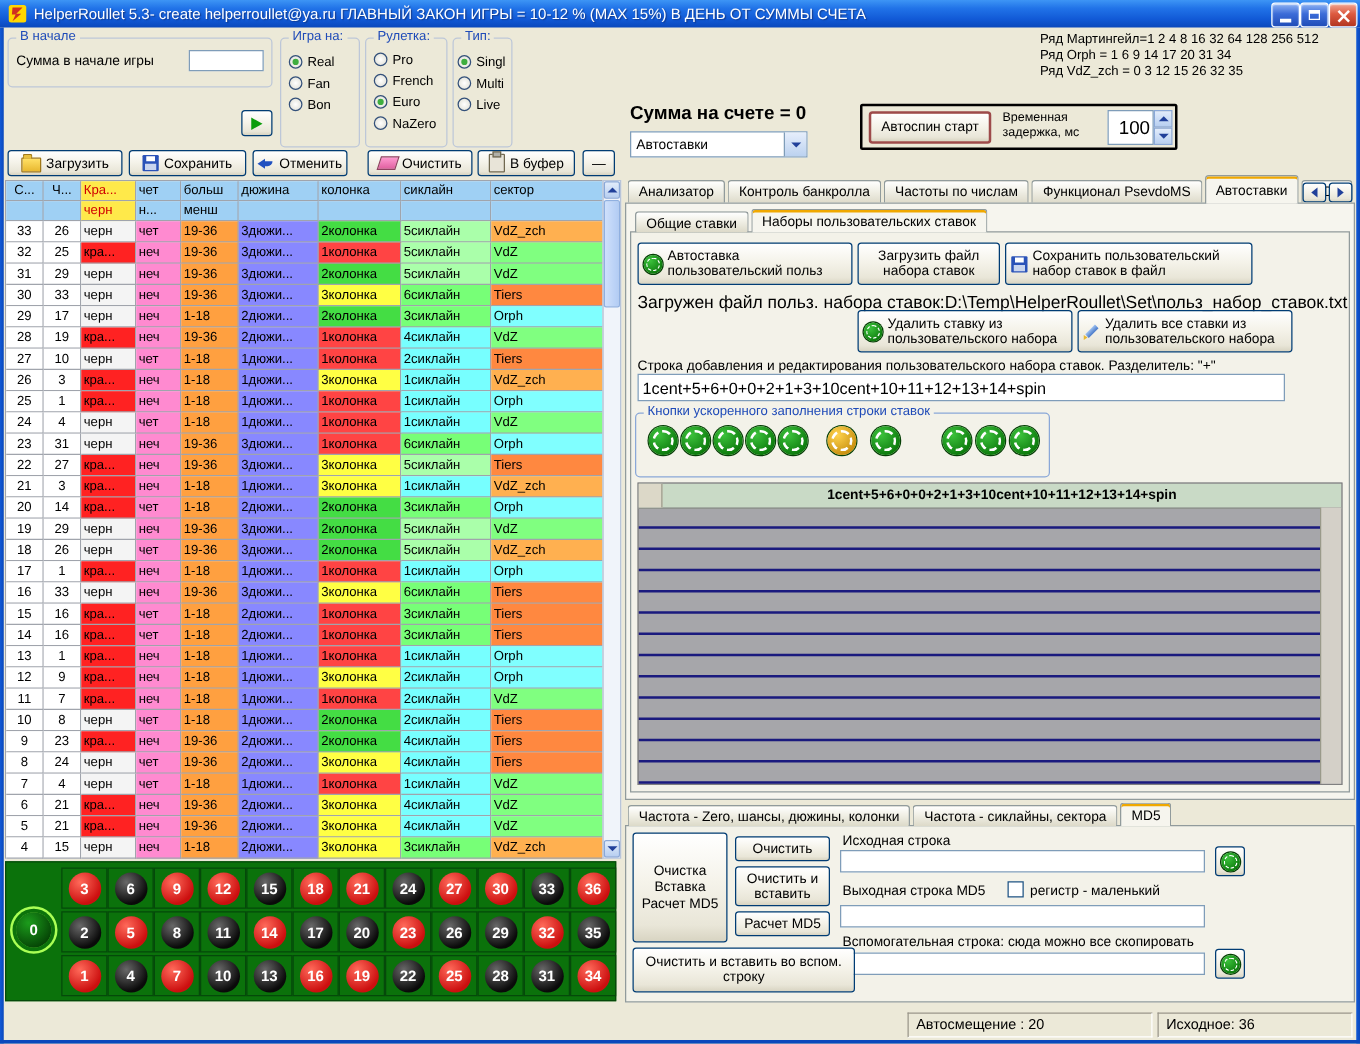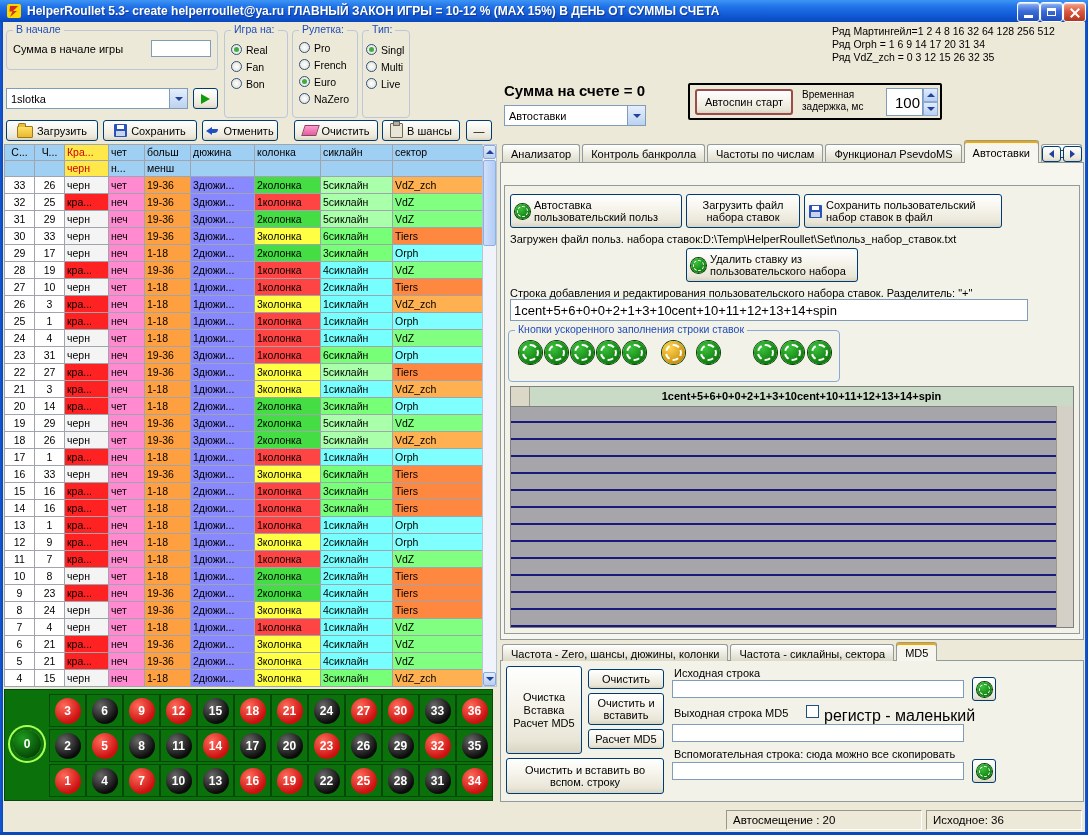--- a/index.html
+++ b/index.html
@@ -2,21 +2,21 @@
 <html><head>
 <meta charset="utf-8">
 <style>
   html,body{margin:0;padding:0;background:#3a6ea5;font-family:"Liberation Sans","DejaVu Sans",sans-serif;}
   #app{position:relative;width:1088px;height:835px;background:#ece9d8;overflow:hidden;}
   .abs{position:absolute;}
   
   .titlebar{position:absolute;left:0;top:0;width:1088px;height:22px;
     background:linear-gradient(180deg,#3d95f5 0%,#2173e8 30%,#1159d6 70%,#0a48bc 100%);
     display:flex;align-items:center;color:#fff;}
-  .title-text{font-size:12px;font-weight:bold;margin-left:5px;white-space:nowrap;text-shadow:1px 1px 1px #123a8c;}
+  .title-text{font-size:12px;font-weight:normal;margin-left:5px;white-space:nowrap;text-shadow:1px 1px 1px #123a8c;}
   .appicon{width:16px;height:16px;margin-left:6px;display:inline-block;}
   .frame{position:absolute;background:linear-gradient(90deg,#1159d6,#0a48bc);}
   .frame.l{left:0;top:22px;width:3px;height:813px;}
   .frame.r{left:1085px;top:22px;width:3px;height:813px;}
   .frame.b{left:0;top:832px;width:1088px;height:3px;background:#0a48bc;}
   .winbtn{position:absolute;top:2px;width:21px;height:18px;border:1px solid #fff;border-radius:3px;
     display:flex;align-items:center;justify-content:center;
     background:linear-gradient(180deg,#8fb4f4,#3c6cd8 45%,#1f4cb8);box-shadow:inset 0 1px 1px rgba(255,255,255,.7);}
   .winbtn.close{background:linear-gradient(180deg,#f2a894,#dd5a40 45%,#b23520);}
   .g-min{width:9px;height:3px;background:#fff;margin-top:8px;}
@@ -141,26 +141,20 @@
   <div class="frame l"></div>
   <div class="frame r"></div>
   <div class="frame b"></div>
 
   <div class="gbox" style="left:6px;top:30px;width:212px;height:40px">
     <span class="gtitle">В начале</span>
     <span class="lab abs" style="left:6px;top:12px">Сумма в начале игры</span>
     <input class="txt" style="left: 144px; top: 9px; width: 60px; height: 17px;">
   </div>
 
-  <div class="combo" style="left:6px;top:88px;width:182px;height:21px">
-    <span>1slotka</span>
-    <span class="arrowbox">
-        <span class="tri-down"></span>
-      </span>
-  </div>
   <button class="xp-btn" style="left:193px;top:88px;width:25px;height:21px">
     <span style="width:0;height:0;border-top:5px solid transparent;border-bottom:5px solid transparent;border-left:9px solid #0c9c0c"></span>
   </button>
 
   <div class="gbox" style="left:292px;top:30px;width:66px;height:88px;padding-top:8px">
     <span class="gtitle">Рулетка:</span>
     <div class="radio-row">
         <span class="radio-dot"></span>
         <span class="rlab">Pro</span>
       </div>
@@ -221,21 +215,21 @@
   <button class="xp-btn" style="left:202px;top:120px;width:76px;height:21px">
     <span class="ic ic-undo"></span>
     <span>Отменить</span>
   </button>
   <button class="xp-btn" style="left:294px;top:120px;width:84px;height:21px">
     <span class="ic ic-eraser"></span>
     <span>Очистить</span>
   </button>
   <button class="xp-btn" style="left:382px;top:120px;width:78px;height:21px">
     <span class="ic ic-clip"></span>
-    <span>В шансы</span>
+    <span>В буфер</span>
   </button>
   <button class="xp-btn" style="left:466px;top:120px;width:26px;height:21px">
     <span>—</span>
   </button>
 
   <div class="table-wrap">
     <div class="trow thead">
       <div class="tcell th c0">С...</div>
       <div class="tcell th c1">Ч...</div>
       <div class="tcell th c2 kra">Кра...</div>
@@ -761,39 +755,47 @@
   </div>
   <button class="xp-btn" style="left:1042px;top:146px;width:19px;height:16px">
       <span class="tri-left"></span>
     </button>
   <button class="xp-btn" style="left:1063px;top:146px;width:19px;height:16px">
       <span class="tri-right"></span>
     </button>
 
   <div class="panel" style="left:500px;top:162px;width:584px;height:478px"></div>
 
+  <div class="tabstrip" style="left:508px;top:167px;height:19px;z-index:5">
+    <div class="tab" style="height:17px">Общие ставки</div>
+    <div class="tab active" style="height:19px;padding-top:3px">Наборы пользовательских ставок</div>
+  </div>
   <div class="panel" style="left:504px;top:185px;width:576px;height:449px;background:#f3f2e9"></div>
 
   <button class="xp-btn" style="left:510px;top:194px;width:172px;height:34px;white-space:normal;text-align:left">
     <span class="chip small"></span>
     <span style="flex:1">Автоставка пользовательский польз</span>
   </button>
   <button class="xp-btn" style="left:686px;top:194px;width:114px;height:34px;white-space:normal;text-align:center">
     <span>Загрузить файл набора ставок</span>
   </button>
   <button class="xp-btn" style="left:804px;top:194px;width:198px;height:34px;white-space:normal;text-align:left">
     <span class="ic ic-disk"></span>
     <span style="flex:1">Сохранить пользовательский набор ставок в файл</span>
   </button>
 
-  <span class="lab abs" style="left:510px;top:233px;font-size:11px">Загружен файл польз. набора ставок:D:\Temp\HelperRoullet\Set\польз_набор_ставок.txt</span>
+  <span class="lab abs" style="left:510px;top:233px;font-size:14px">Загружен файл польз. набора ставок:D:\Temp\HelperRoullet\Set\польз_набор_ставок.txt</span>
 
   <button class="xp-btn" style="left:686px;top:248px;width:172px;height:34px;white-space:normal;text-align:left">
     <span class="chip small"></span>
     <span style="flex:1">Удалить ставку из пользовательского набора</span>
+  </button>
+  <button class="xp-btn" style="left:862px;top:248px;width:172px;height:34px;white-space:normal;text-align:left">
+    <span class="ic ic-pencil"></span>
+    <span style="flex:1">Удалить все ставки из пользовательского набора</span>
   </button>
 
   <span class="lab abs" style="left:510px;top:287px;font-size:11px">Строка добавления и редактирования пользовательского набора ставок. Разделитель: "+"</span>
   <input class="txt" style="left: 510px; top: 299px; width: 518px; height: 22px; font-size: 13px;" value="1cent+5+6+0+0+2+1+3+10cent+10+11+12+13+14+spin">
 
   <div class="gbox" style="left:508px;top:330px;width:332px;height:52px;border-color:#8aa8d8">
     <span class="gtitle" style="background:#f3f2e9">Кнопки ускоренного заполнения строки ставок</span>
     <div class="chips-row">
         <div class="chip green" style="margin-left: 0px;"></div>
         <div class="chip green" style="margin-left: 3px;"></div>
@@ -847,27 +849,27 @@
   <button class="xp-btn" style="left:588px;top:669px;width:76px;height:20px">Очистить</button>
   <span class="lab abs" style="left:674px;top:667px;font-size:11px">Исходная строка</span>
   <input class="txt" style="left: 672px; top: 680px; width: 292px; height: 18px;">
   <button class="xp-btn" style="left:972px;top:677px;width:24px;height:24px;padding:0">
     <span class="chip small"></span>
   </button>
 
   <button class="xp-btn" style="left:588px;top:693px;width:76px;height:32px;white-space:normal">Очистить и вставить</button>
   <span class="lab abs" style="left:674px;top:707px;font-size:11px">Выходная строка MD5</span>
   <span class="checkbox" style="left:806px;top:705px"></span>
-  <span class="lab abs" style="left:824px;top:707px;font-size:16px">регистр  - маленький</span>
+  <span class="lab abs" style="left:824px;top:707px;font-size:11px">регистр  - маленький</span>
   <input class="txt" style="left: 672px; top: 724px; width: 292px; height: 18px;">
 
   <button class="xp-btn" style="left:588px;top:729px;width:76px;height:20px">Расчет MD5</button>
   <span class="lab abs" style="left:674px;top:748px;font-size:11px">Вспомогательная строка: сюда можно все скопировать</span>
   <input class="txt" style="left: 672px; top: 762px; width: 292px; height: 18px;">
   <button class="xp-btn" style="left:972px;top:759px;width:24px;height:24px;padding:0">
     <span class="chip small"></span>
   </button>
-  <button class="xp-btn" style="left:506px;top:758px;width:158px;height:36px;white-space:normal">Очистить и вставить во вспом. строку</button>
+  <button class="xp-btn" style="left:506px;top:758px;width:178px;height:36px;white-space:normal">Очистить и вставить во вспом. строку</button>
 
   <div class="statusbar-cell" style="left:726px;width:196px">Автосмещение : 20</div>
   <div class="statusbar-cell" style="left:926px;width:156px">Исходное: 36</div>
 
 </div>
 
 </body></html>

